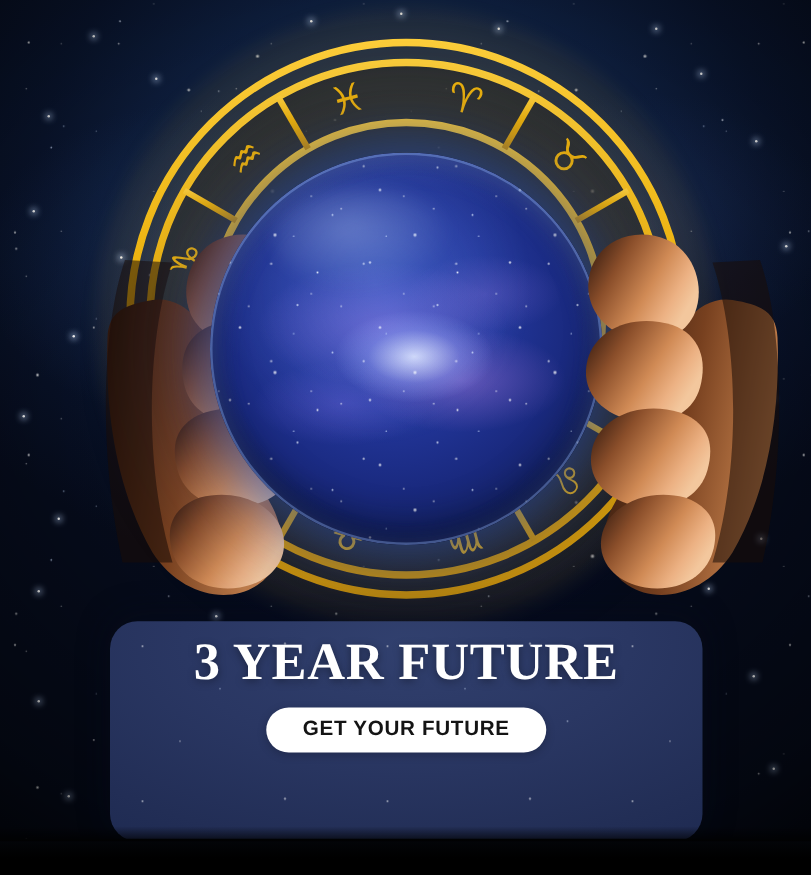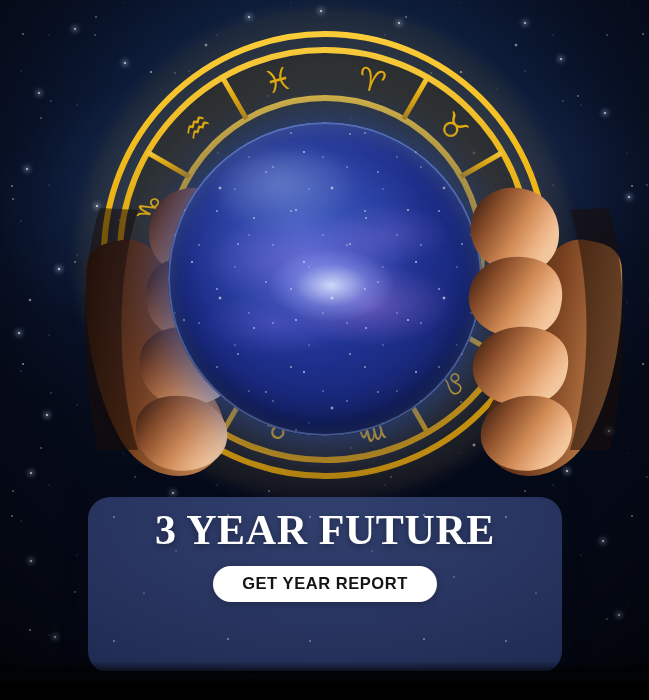--- a/index.html
+++ b/index.html
@@ -446,18 +446,18 @@
       <path d="M60 60 C 40 120, 36 220, 60 300 L 20 300 C 0 210, 4 110, 22 58 Z" fill="#1a0d07" opacity="0.55"></path>
     </g>
   </svg>
 
   <div class="card">
     <div class="card-stars"></div>
     <div class="card-inner">
       <h1 class="headline">
         <span class="ln">3 YEAR FUTURE</span>
       </h1>
-      <button class="cta">GET YEAR REPORT</button>
+      <button class="cta">GET YOUR FUTURE</button>
     </div>
   </div>
 
   <div class="bottom-band"></div>
 </div>
 
 </body></html>

